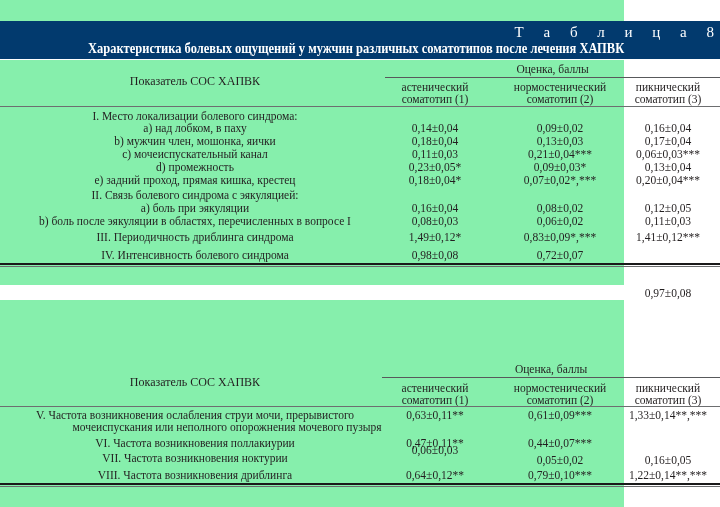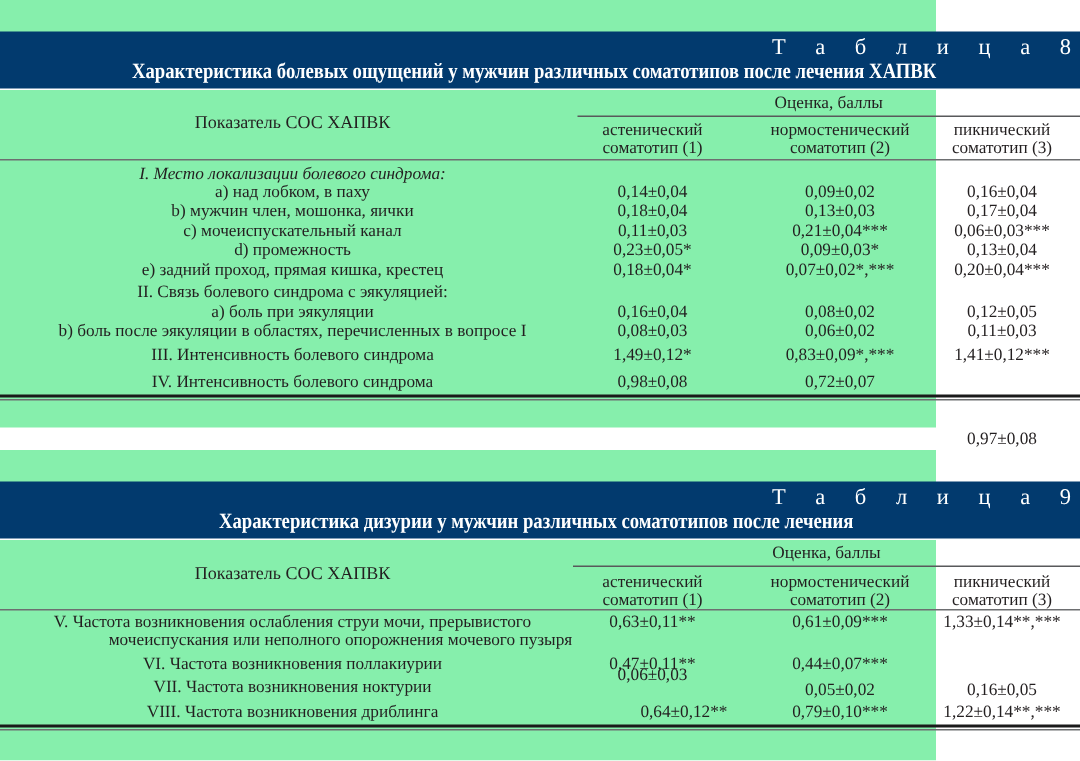--- a/index.html
+++ b/index.html
@@ -58,21 +58,21 @@
   <div class="line" style="left:385px;width:335px;top:77px;background:#58595b;"></div>
   <div class="txt ctr col1" style="top:81px;">астенический</div>
   <div class="txt ctr col1" style="top:93px;">соматотип (1)</div>
   <div class="txt ctr col2" style="top:81px;">нормостенический</div>
   <div class="txt ctr col2" style="top:93px;">соматотип (2)</div>
   <div class="txt ctr col3" style="top:81px;">пикнический</div>
   <div class="txt ctr col3" style="top:93px;">соматотип (3)</div>
   <div class="hline-thin" style="top:106px;"></div>
 
   <div>
-    <div class="txt rowlbl" style="top:110px;font-style:italic;">I. Место локализации болевого синдрома:</div>
+    <div class="txt rowlbl" style="top:110px;">I. Место локализации болевого синдрома:</div>
   </div>
   <div>
     <div class="txt rowlbl" style="top:122px;">a) над лобком, в паху</div>
     <div class="txt ctr col1" style="top:122px;">0,14±0,04</div>
     <div class="txt ctr col2" style="top:122px;">0,09±0,02</div>
     <div class="txt ctr col3" style="top:122px;">0,16±0,04</div>
   </div>
   <div>
     <div class="txt rowlbl" style="top:135px;">b) мужчин член, мошонка, яички</div>
     <div class="txt ctr col1" style="top:135px;">0,18±0,04</div>
@@ -106,43 +106,36 @@
     <div class="txt ctr col2" style="top:202px;">0,08±0,02</div>
     <div class="txt ctr col3" style="top:202px;">0,12±0,05</div>
   </div>
   <div>
     <div class="txt rowlbl" style="top:215px;">b) боль после эякуляции в областях, перечисленных в вопросе I</div>
     <div class="txt ctr col1" style="top:215px;">0,08±0,03</div>
     <div class="txt ctr col2" style="top:215px;">0,06±0,02</div>
     <div class="txt ctr col3" style="top:215px;">0,11±0,03</div>
   </div>
   <div>
-    <div class="txt rowlbl" style="top:231px;">III. Интенсивность болевого синдрома</div>
+    <div class="txt rowlbl" style="top:231px;">III. Периодичность дриблинга синдрома</div>
     <div class="txt ctr col1" style="top:231px;">1,49±0,12*</div>
     <div class="txt ctr col2" style="top:231px;">0,83±0,09*,***</div>
     <div class="txt ctr col3" style="top:231px;">1,41±0,12***</div>
   </div>
   <div>
     <div class="txt rowlbl" style="top:249px;">IV. Интенсивность болевого синдрома</div>
     <div class="txt ctr col1" style="top:249px;">0,98±0,08</div>
     <div class="txt ctr col2" style="top:249px;">0,72±0,07</div>
     <div class="txt ctr col3" style="top:244px;margin-top:43px;">0,97±0,08</div>
   </div>
   <div class="hline-thick" style="top:263px;"></div>
   <div class="hline-thin" style="top:266px;"></div>
 </div>
 
 <div class="panel t2">
-  <div class="navy">
-    <div class="tnum">
-      <span>Т а б л и ц а</span>
-      <span class="n">9</span>
-    </div>
-    <div class="ttitle">Характеристика дизурии у мужчин различных соматотипов после лечения</div>
-  </div>
 
   <div class="txt rowlbl hdr-param" style="top:76px;">Показатель СОС ХАПВК</div>
   <div class="txt ctr" style="left:382px;width:338px;top:63px;">Оценка, баллы</div>
   <div class="line" style="left:382px;width:338px;top:77px;background:#58595b;"></div>
   <div class="txt ctr col1" style="top:82px;">астенический</div>
   <div class="txt ctr col1" style="top:94px;">соматотип (1)</div>
   <div class="txt ctr col2" style="top:82px;">нормостенический</div>
   <div class="txt ctr col2" style="top:94px;">соматотип (2)</div>
   <div class="txt ctr col3" style="top:82px;">пикнический</div>
   <div class="txt ctr col3" style="top:94px;">соматотип (3)</div>
@@ -162,19 +155,19 @@
     <div class="txt ctr col3" style="top:137px;"></div>
   </div>
   <div>
     <div class="txt rowlbl" style="top:152px;">VII. Частота возникновения ноктурии</div>
     <div class="txt ctr col1" style="top:144px;">0,06±0,03</div>
     <div class="txt ctr col2" style="top:154px;">0,05±0,02</div>
     <div class="txt ctr col3" style="top:154px;">0,16±0,05</div>
   </div>
   <div>
     <div class="txt rowlbl" style="top:169px;">VIII. Частота возникновения дриблинга</div>
-    <div class="txt ctr col1" style="top:169px;text-align:right;">0,64±0,12**</div>
+    <div class="txt ctr col1" style="top:169px;">0,64±0,12**</div>
     <div class="txt ctr col2" style="top:169px;">0,79±0,10***</div>
     <div class="txt ctr col3" style="top:169px;">1,22±0,14**,***</div>
   </div>
   <div class="hline-thick" style="top:183px;"></div>
   <div class="hline-thin" style="top:186px;"></div>
 </div>
 
 </body></html>

